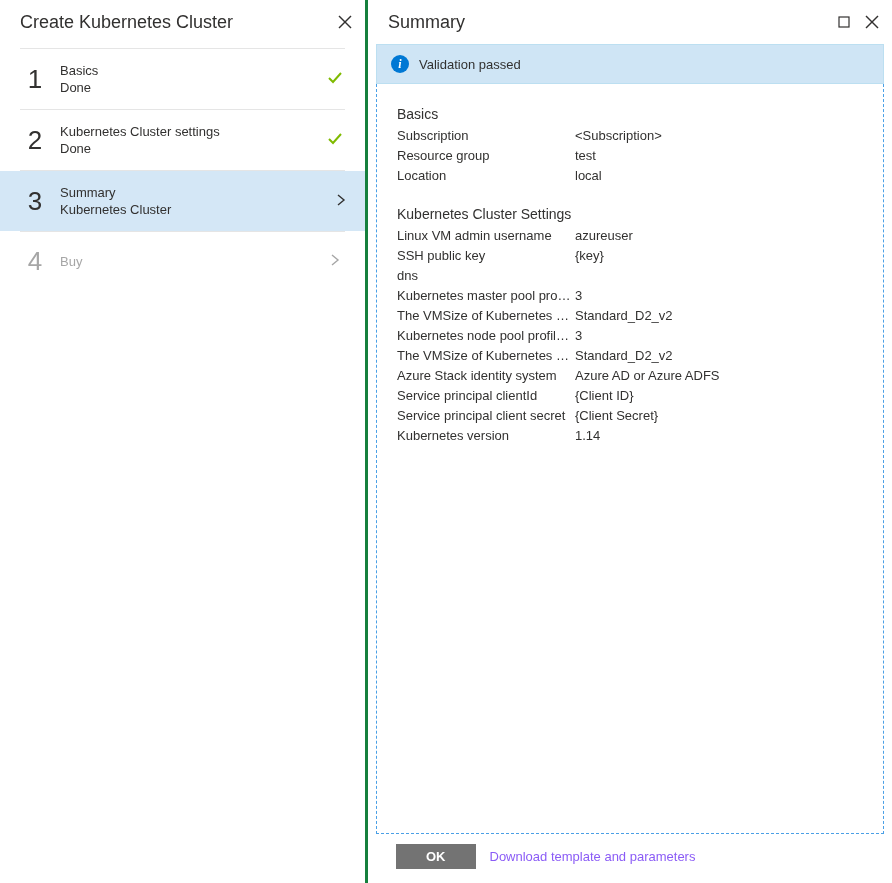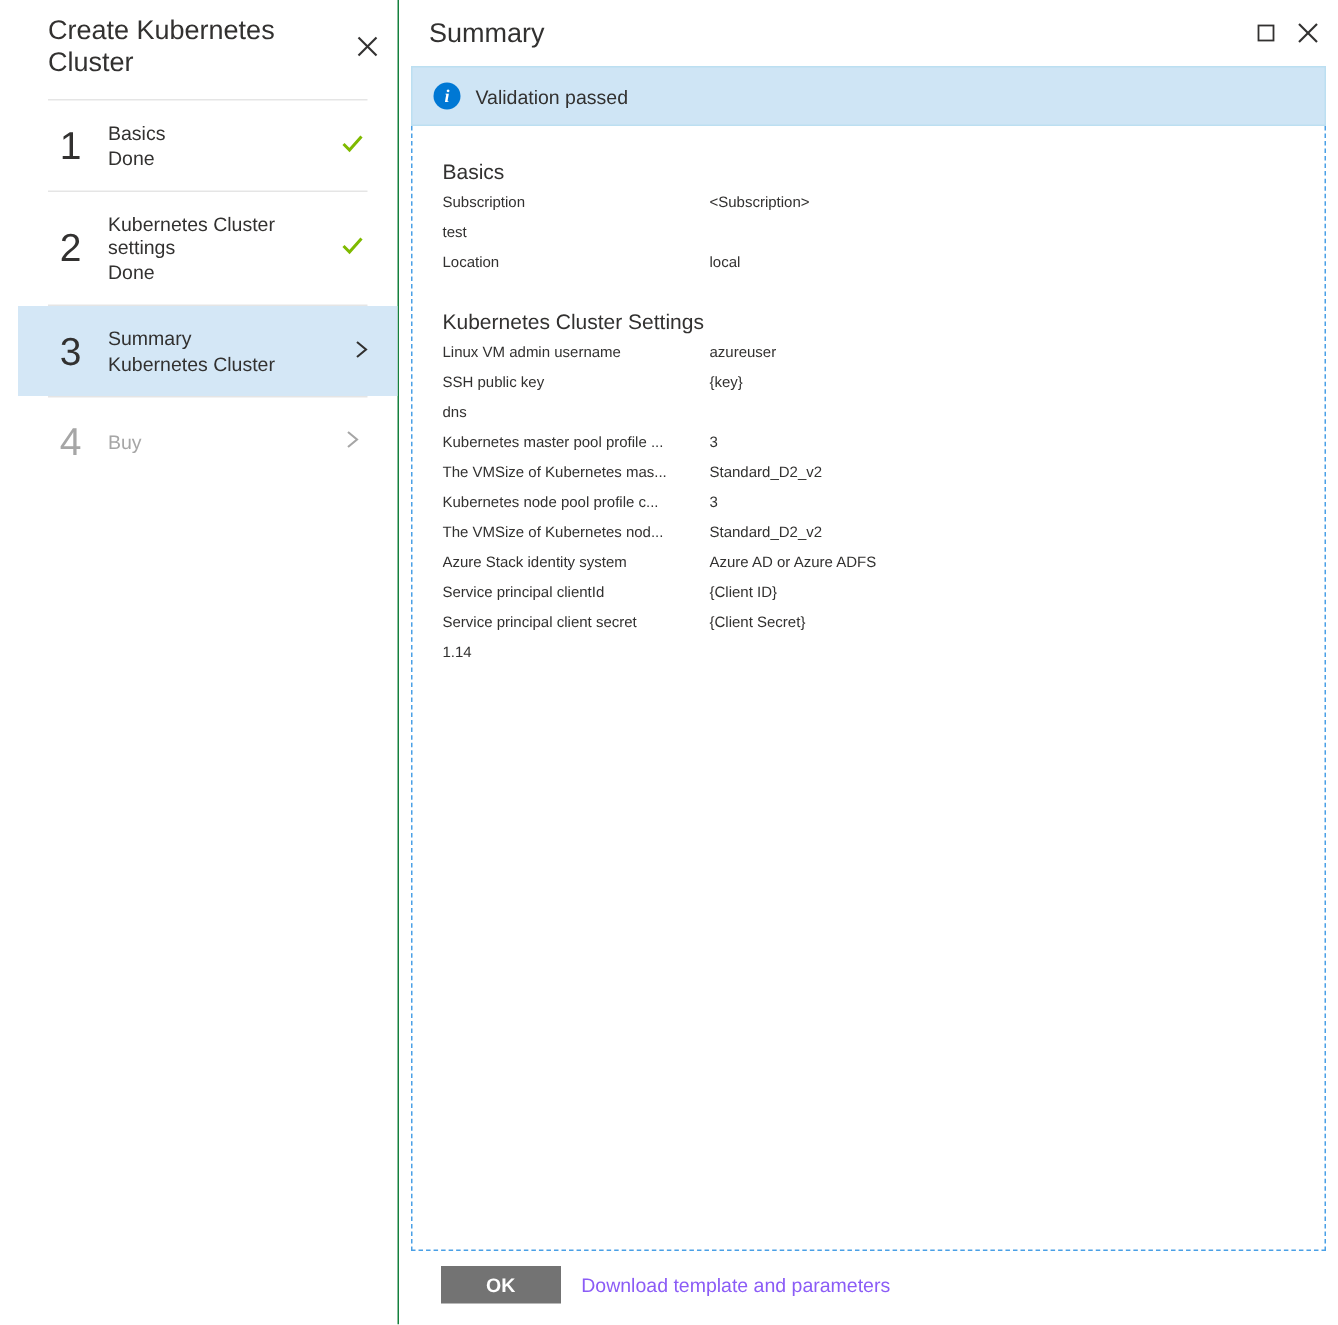--- a/index.html
+++ b/index.html
@@ -7,25 +7,24 @@
       font-family: "Segoe UI", Arial, sans-serif;
       font-size: 13px;
       color: #323130;
       background: #fff;
       width: 892px;
       height: 883px;
       display: flex;
       overflow: hidden;
     }
     .left-panel {
-      width: 266px;
-      border-right: 1px solid #15803d;
+      width: 368px;
+      border-right: 3px solid #15803d;
       display: flex;
       flex-direction: column;
-      padding-left: 12px;
     }
     .right-panel {
       flex: 1;
       display: flex;
       flex-direction: column;
     }
     .panel-header {
       display: flex;
       align-items: center;
       justify-content: space-between;
@@ -105,21 +104,21 @@
       overflow-y: auto;
     }
     .section-title {
       font-size: 14px;
       color: #323130;
       margin-bottom: 4px;
       margin-top: 6px;
     }
     .kv-row {
       display: flex;
-      font-size: 10px;
+      font-size: 13px;
       line-height: 20px;
     }
     .kv-key {
       width: 178px;
       color: #323130;
       white-space: nowrap;
       overflow: hidden;
       text-overflow: ellipsis;
       padding-right: 4px;
     }
@@ -261,20 +260,21 @@
       <span>Validation passed</span>
     </div>
 
     <div class="summary-body">
       <div class="section-title">Basics</div>
       <div class="kv-row">
           <div class="kv-key">Subscription</div>
           <div class="kv-val">&lt;Subscription&gt;</div>
         </div>
       <div class="kv-row">
+          <div class="kv-key">Resource group</div>
           <div class="kv-val">test</div>
         </div>
       <div class="kv-row">
           <div class="kv-key">Location</div>
           <div class="kv-val">local</div>
         </div>
 
       <div class="section-spacer"></div>
       <div class="section-title">Kubernetes Cluster Settings</div>
       <div class="kv-row">
@@ -310,20 +310,21 @@
         </div>
       <div class="kv-row">
           <div class="kv-key">Service principal clientId</div>
           <div class="kv-val">{Client ID}</div>
         </div>
       <div class="kv-row">
           <div class="kv-key">Service principal client secret</div>
           <div class="kv-val">{Client Secret}</div>
         </div>
       <div class="kv-row">
+          <div class="kv-key">Kubernetes version</div>
           <div class="kv-val">1.14</div>
         </div>
     </div>
 
     <div class="footer">
       <button class="ok-btn">OK</button>
       <span class="link">Download template and parameters</span>
     </div>
   </div>
 </div>

